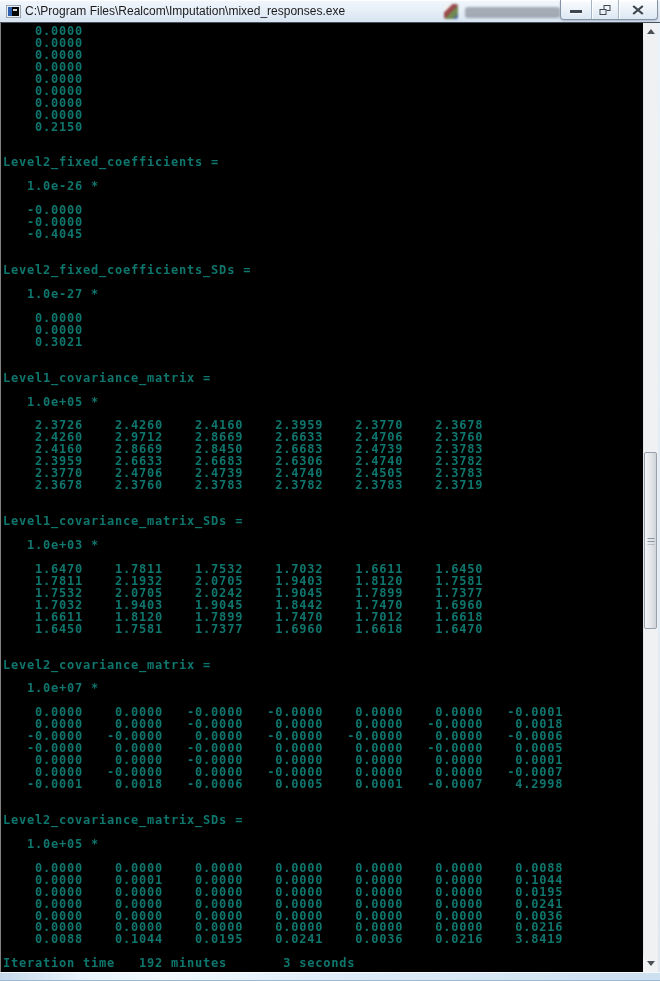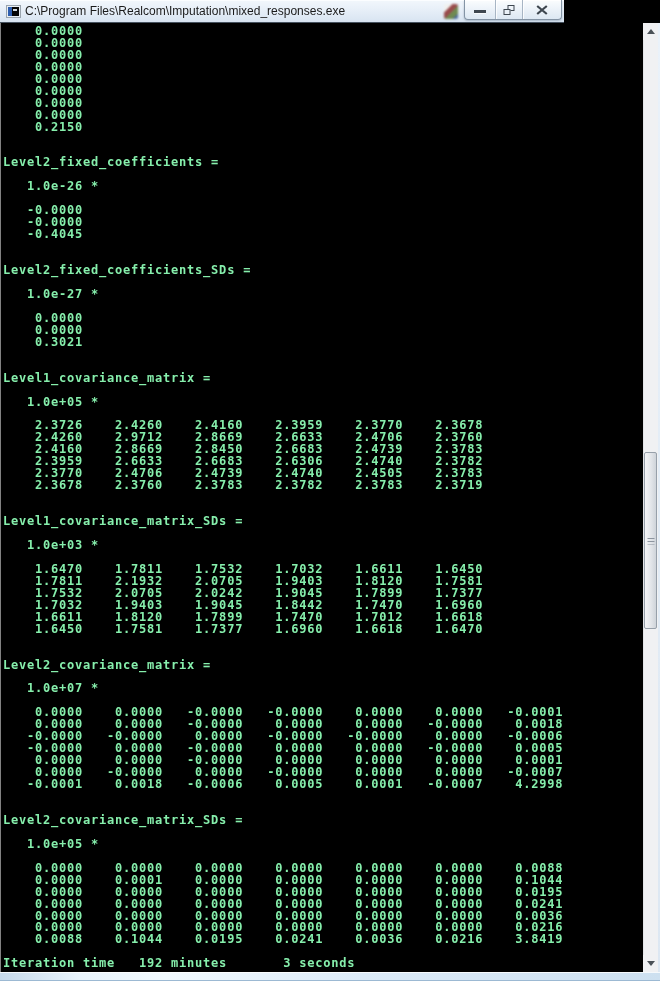--- a/index.html
+++ b/index.html
@@ -4,21 +4,21 @@
 <style>
   html, body { margin:0; padding:0; background:#222; }
   * { box-sizing: border-box; }
   .window {
     position: relative; width: 660px; height: 981px;
     overflow: hidden; background:#000;
     font-family: "Liberation Sans", sans-serif;
   }
   
   .titlebar {
-    position:absolute; left:0; top:0; width:564px; height:23px;
+    position:absolute; left:0; top:0; width:660px; height:23px;
     background: linear-gradient(180deg,#f2f7fc 0%, #e7eff8 45%, #d8e4f1 100%);
     border-bottom:1px solid #46525f;
     box-shadow: inset 0 1px 0 #fbfdff;
   }
   .app-icon {
     position:absolute; left:6px; top:5px; width:15px; height:13px;
     background:#050505; border:1px solid #9aa4ad;
     box-shadow: inset 0 0 0 1px #e8eef3;
   }
   .app-icon .bar { position:absolute; left:1px; top:1px; bottom:1px; width:4px; background:#2f5fb0; }
@@ -134,21 +134,21 @@
       </div>
       <div class="cap-btn btn-close" title="Close">
         <svg class="glyph-close" width="12" height="10" viewBox="0 0 12 10">
           <path d="M1.2 1 L10.8 9 M10.8 1 L1.2 9" stroke="#3e4750" stroke-width="2.2" fill="none"></path>
         </svg>
       </div>
     </div>
   </div>
 
   <div class="console-area" style="background: rgb(0, 0, 0);">
-    <pre class="console-text" style="color: #86efac;">    0.0000
+    <pre class="console-text" style="color: #0f766e;">    0.0000
     0.0000
     0.0000
     0.0000
     0.0000
     0.0000
     0.0000
     0.0000
     0.2150
 
 

